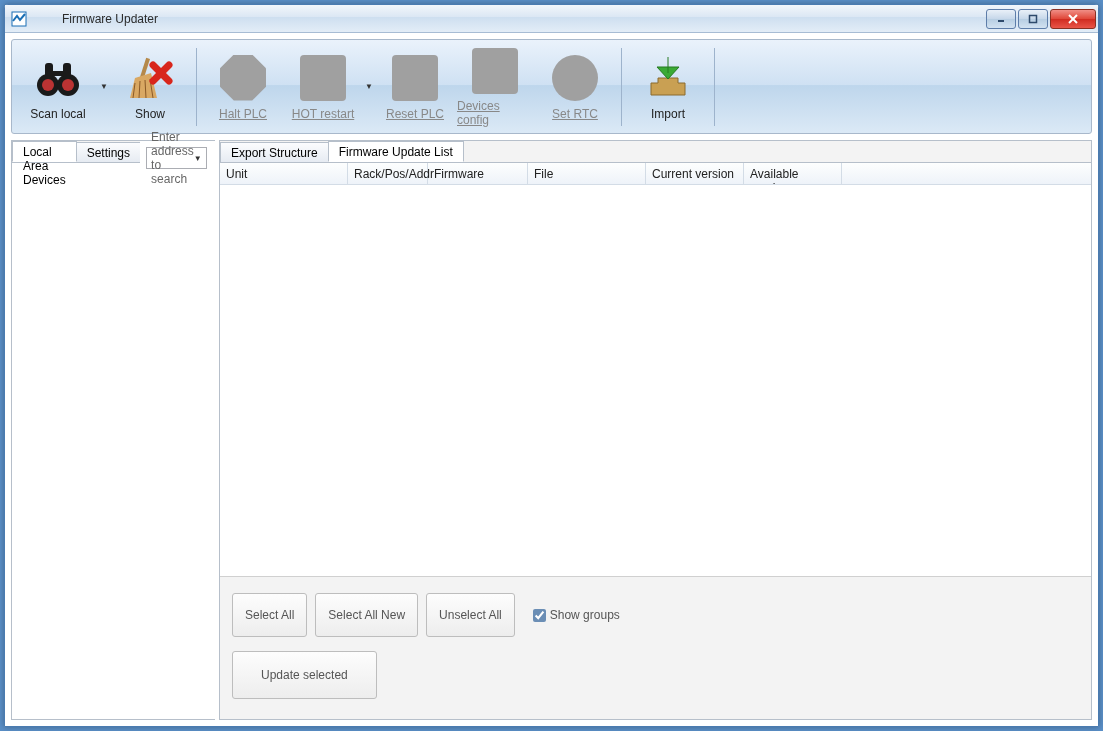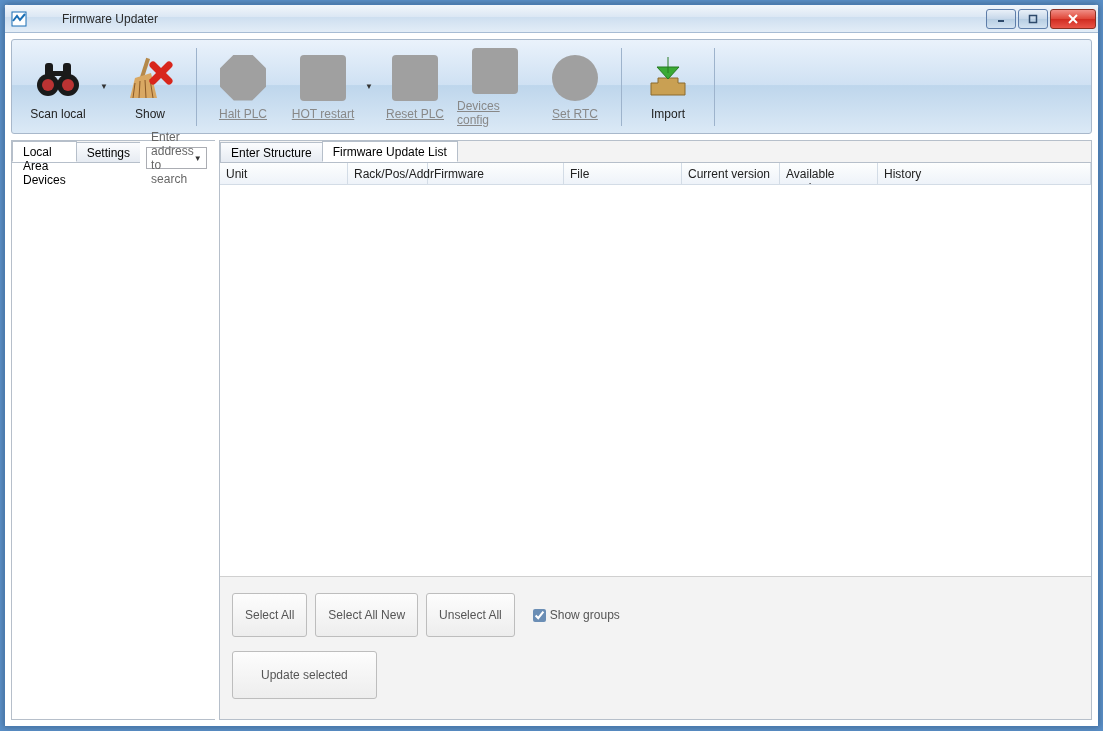--- a/index.html
+++ b/index.html
@@ -306,36 +306,35 @@
               <line x1="9" y1="9" x2="13" y2="13" stroke="#3b6fa8" stroke-width="2"></line>
             </svg>
           </div>
         </div>
       </div>
     </div>
 
     <div class="right-panel">
       <div class="right-tabs">
         <div class="tab">
-          <span>Enter Structure</span>
+          <span>Export Structure</span>
         </div>
         <div class="tab active">
           <span>Firmware Update List</span>
         </div>
       </div>
 
       <div class="grid-area">
         <div class="grid-header">
           <div class="gh-col" style="width:128px"><span>Unit</span></div>
           <div class="gh-col" style="width:80px"><span>Rack/Pos/Addr</span></div>
-          <div class="gh-col" style="width:136px"><span>Firmware</span></div>
+          <div class="gh-col" style="width:100px"><span>Firmware</span></div>
           <div class="gh-col" style="width:118px"><span>File</span></div>
           <div class="gh-col" style="width:98px"><span>Current version</span></div>
           <div class="gh-col" style="width:98px"><span>Available version</span></div>
-          <div class="gh-col" style="flex:1"><span>History</span></div>
         </div>
         <div class="grid-body"></div>
 
         <div class="bottom-controls">
           <div class="bc-row1">
             <button class="btn"><span>Select All</span></button>
             <button class="btn"><span>Select All New</span></button>
             <button class="btn"><span>Unselect All</span></button>
             <label class="cb">
               <input type="checkbox" checked="" style="">

